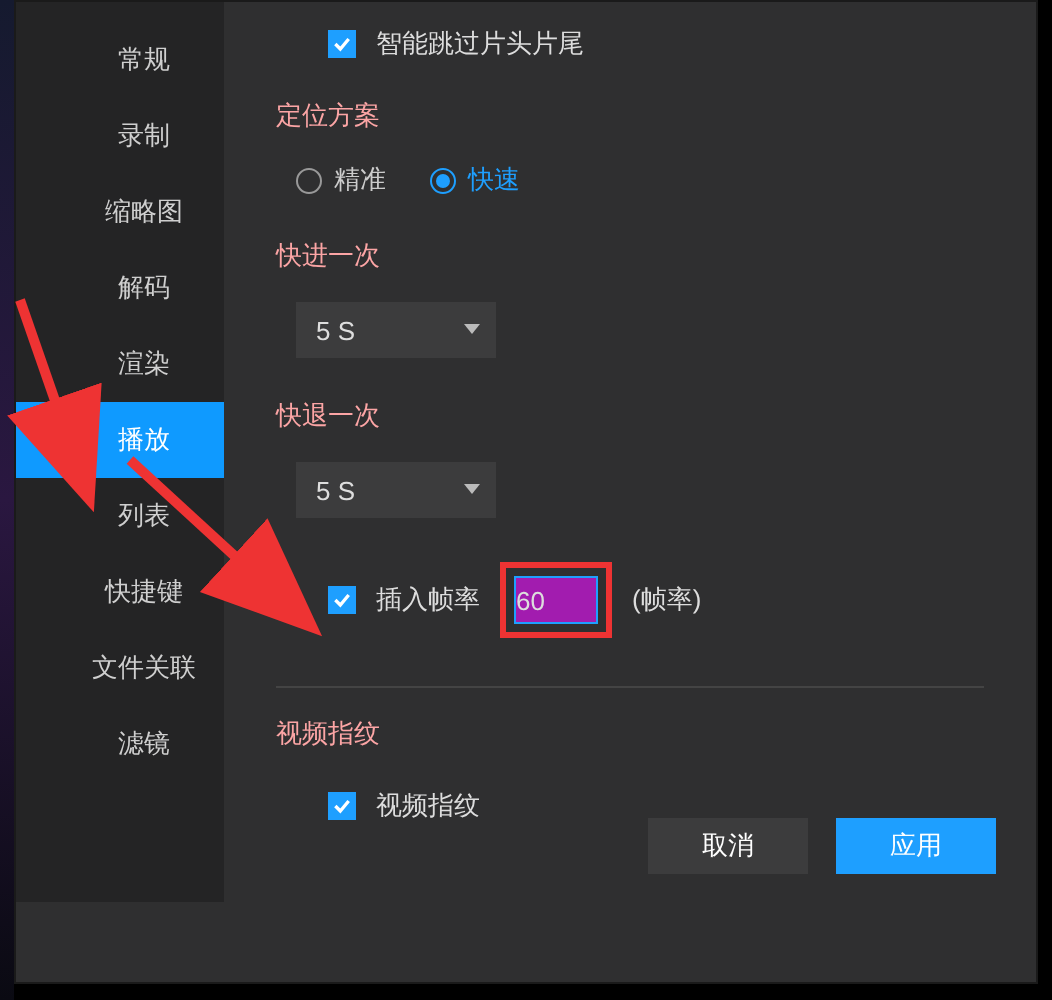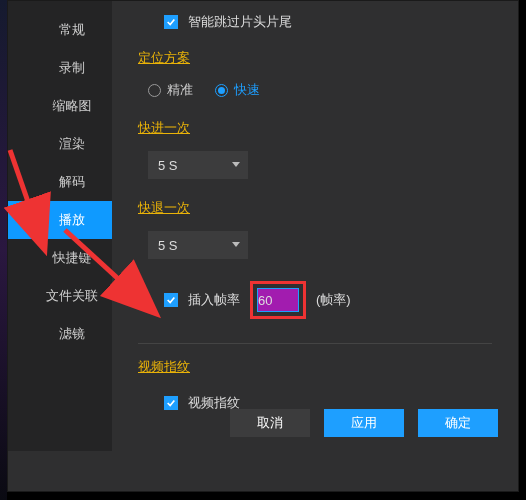--- a/index.html
+++ b/index.html
@@ -24,21 +24,21 @@
   .sidebar-item {
     height: 38px; line-height: 38px; text-align: center;
     color: #cfcfcf; cursor: pointer; font-size: 13px; padding-left: 24px;
   }
   .sidebar-item.active { background: #0f9aff; color: #fff; }
 
   .content {
     flex: 1; padding: 8px 26px 0 26px; overflow: hidden; position: relative;
   }
   .section { margin-bottom: 20px; }
-  .section-title { color: #eab308; font-size: 13px; margin: 14px 0 14px 0; text-decoration: underline; }
+  .section-title { color: #fca5a5; font-size: 13px; margin: 14px 0 14px 0; }
   .row { display: flex; align-items: center; gap: 10px; margin-left: 10px; padding: 4px 16px; }
 
   
   .chk { width: 14px; height: 14px; border: 1px solid #888; display:inline-flex; align-items:center; justify-content:center; background:transparent; }
   .chk.checked { border-color:#1e9fff; background:#1e9fff; }
   .chk.checked svg { stroke:#fff; }
   .chk svg { width:10px; height:10px; stroke:transparent; stroke-width:2; fill:none; }
 
   
   .radio-row { display:flex; gap:22px; margin-left:10px; }
@@ -85,23 +85,24 @@
 
 <div class="window">
 
 
   <div class="body">
 
     <div class="sidebar">
       <div class="sidebar-item">常规</div>
       <div class="sidebar-item">录制</div>
       <div class="sidebar-item">缩略图</div>
+      <div class="sidebar-item">解码</div>
       <div class="sidebar-item">渲染</div>
-      <div class="sidebar-item">解码</div>
       <div class="sidebar-item active">播放</div>
+      <div class="sidebar-item">列表</div>
       <div class="sidebar-item">快捷键</div>
       <div class="sidebar-item">文件关联</div>
       <div class="sidebar-item">滤镜</div>
     </div>
 
     <div class="content">
 
       <div class="row">
         <span class="chk checked">
           <svg viewBox="0 0 12 12">
@@ -164,21 +165,20 @@
                 <polyline points="2,6 5,9 10,3"></polyline>
               </svg>
           </span>
           <span>视频指纹</span>
         </div>
       </div>
 
       <div class="footer">
         <div class="btn secondary">取消</div>
         <div class="btn primary">应用</div>
-        <div class="btn primary">确定</div>
       </div>
 
     </div>
   </div>
 </div>
 
 <svg class="arrow-svg" style="left:0;top:0;width:526px;height:500px;">
   <defs>
     <marker id="ah" markerWidth="12" markerHeight="12" refX="9" refY="5" orient="auto">
       <polygon points="0,0 12,5 0,10" fill="#e33"></polygon>

